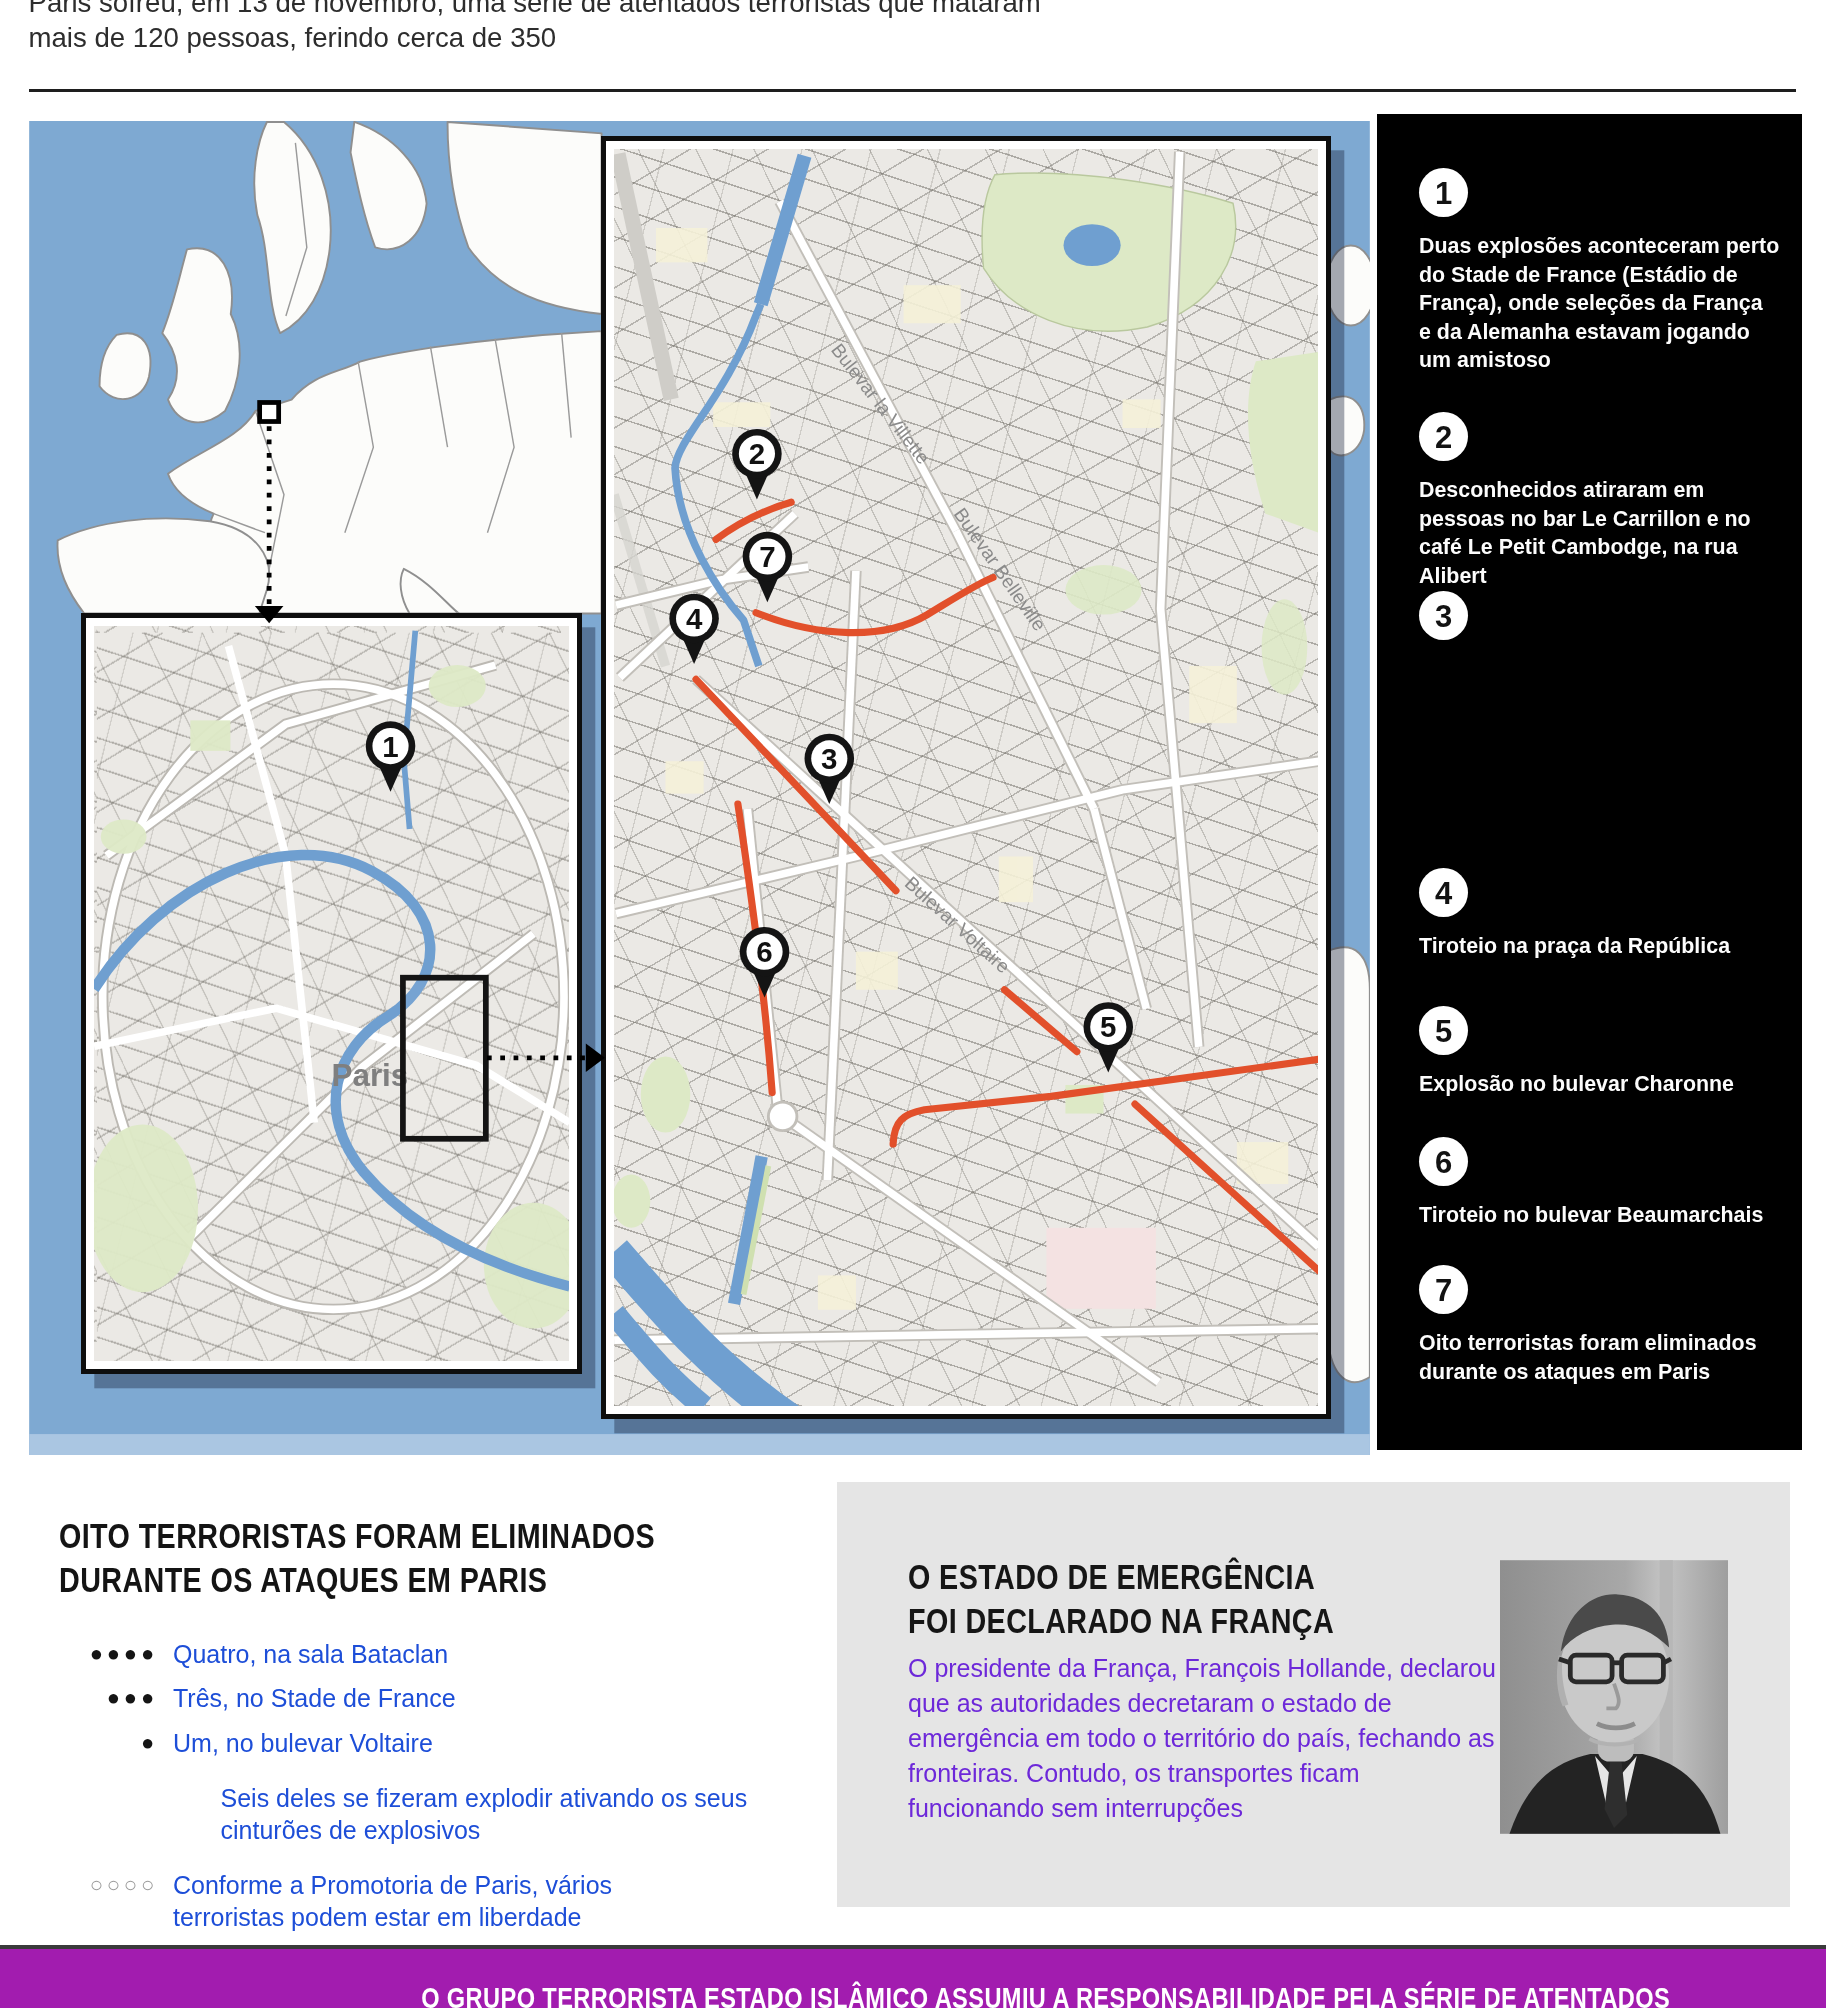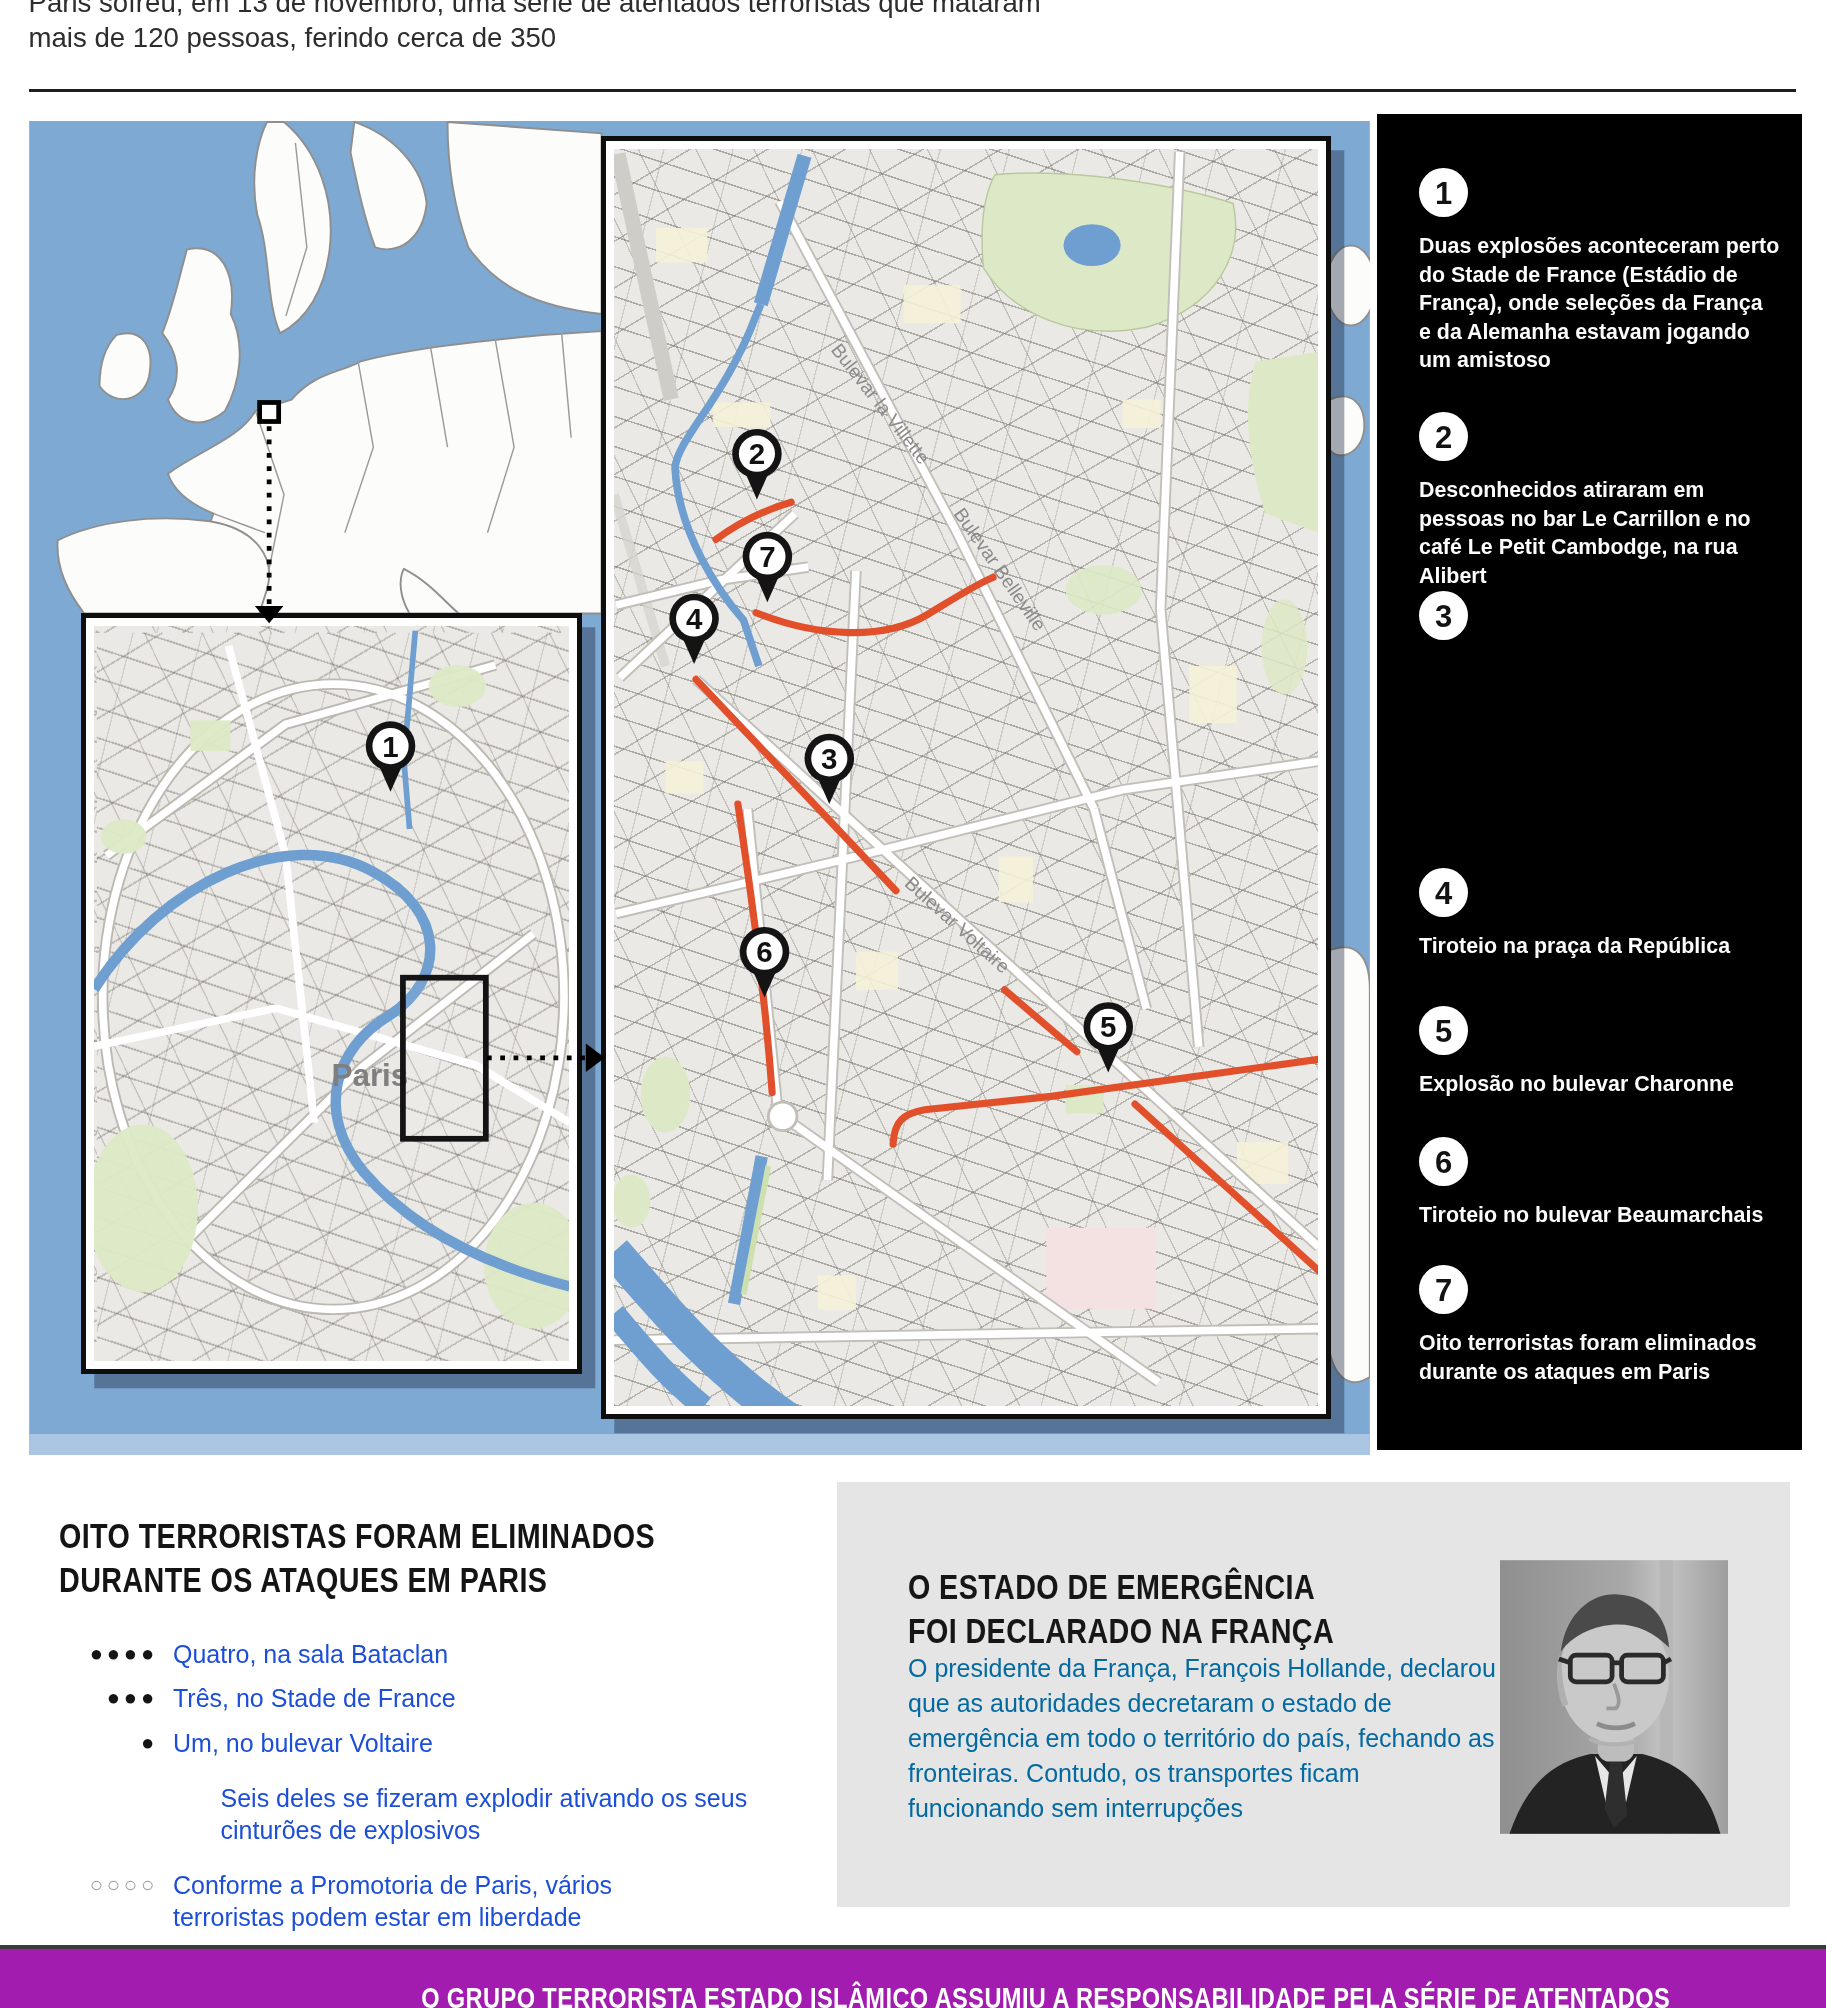--- a/index.html
+++ b/index.html
@@ -39,22 +39,22 @@
   .elim h2{margin:0;font-size:35px;line-height:44px;color:#141414;font-weight:bold;}
   .erows{margin-top:36px;}
   .erow{display:flex;align-items:flex-start;margin-bottom:12.4px;}
   .dots{flex:0 0 99px;text-align:right;margin-right:15px;font-size:22px;letter-spacing:3.8px;
         line-height:32px;color:#151515;font-weight:bold;}
   .dots.open{color:#9c9c9c;}
   .etext{width:552px;font-size:25px;line-height:32px;color:#1d4ed8;}
   .erow.gap{margin-top:23px;margin-bottom:23px;justify-content:center;}
   
   .emerg{position:absolute;left:837px;top:1482px;width:953px;height:425px;background:#e5e5e5;z-index:5;}
-  .emerg h2{position:absolute;left:71px;top:83px;margin:0;font-size:35px;line-height:44px;color:#161616;}
-  .emerg .body{position:absolute;left:71px;top:169px;width:590px;font-size:25px;line-height:35px;color:#0369a1;}
+  .emerg h2{position:absolute;left:71px;top:73px;margin:0;font-size:35px;line-height:44px;color:#161616;}
+  .emerg .body{position:absolute;left:71px;top:169px;width:590px;font-size:25px;line-height:35px;color:#6d28d9;}
   .photo{position:absolute;left:663px;top:78px;width:228px;height:274px;}
   
   .bottombar{position:absolute;left:0;top:1945px;width:1826px;height:64px;background:#a21caf;
              border-top:4.8px solid #3a3a3a;box-sizing:border-box;text-align:right;z-index:70;}
   .bottombar span{display:inline-block;margin-top:32px;color:#fff;font-size:29.5px;}
   svg text{font-family:"Liberation Sans", sans-serif;}
 </style>
 </head>
 <body>
 

